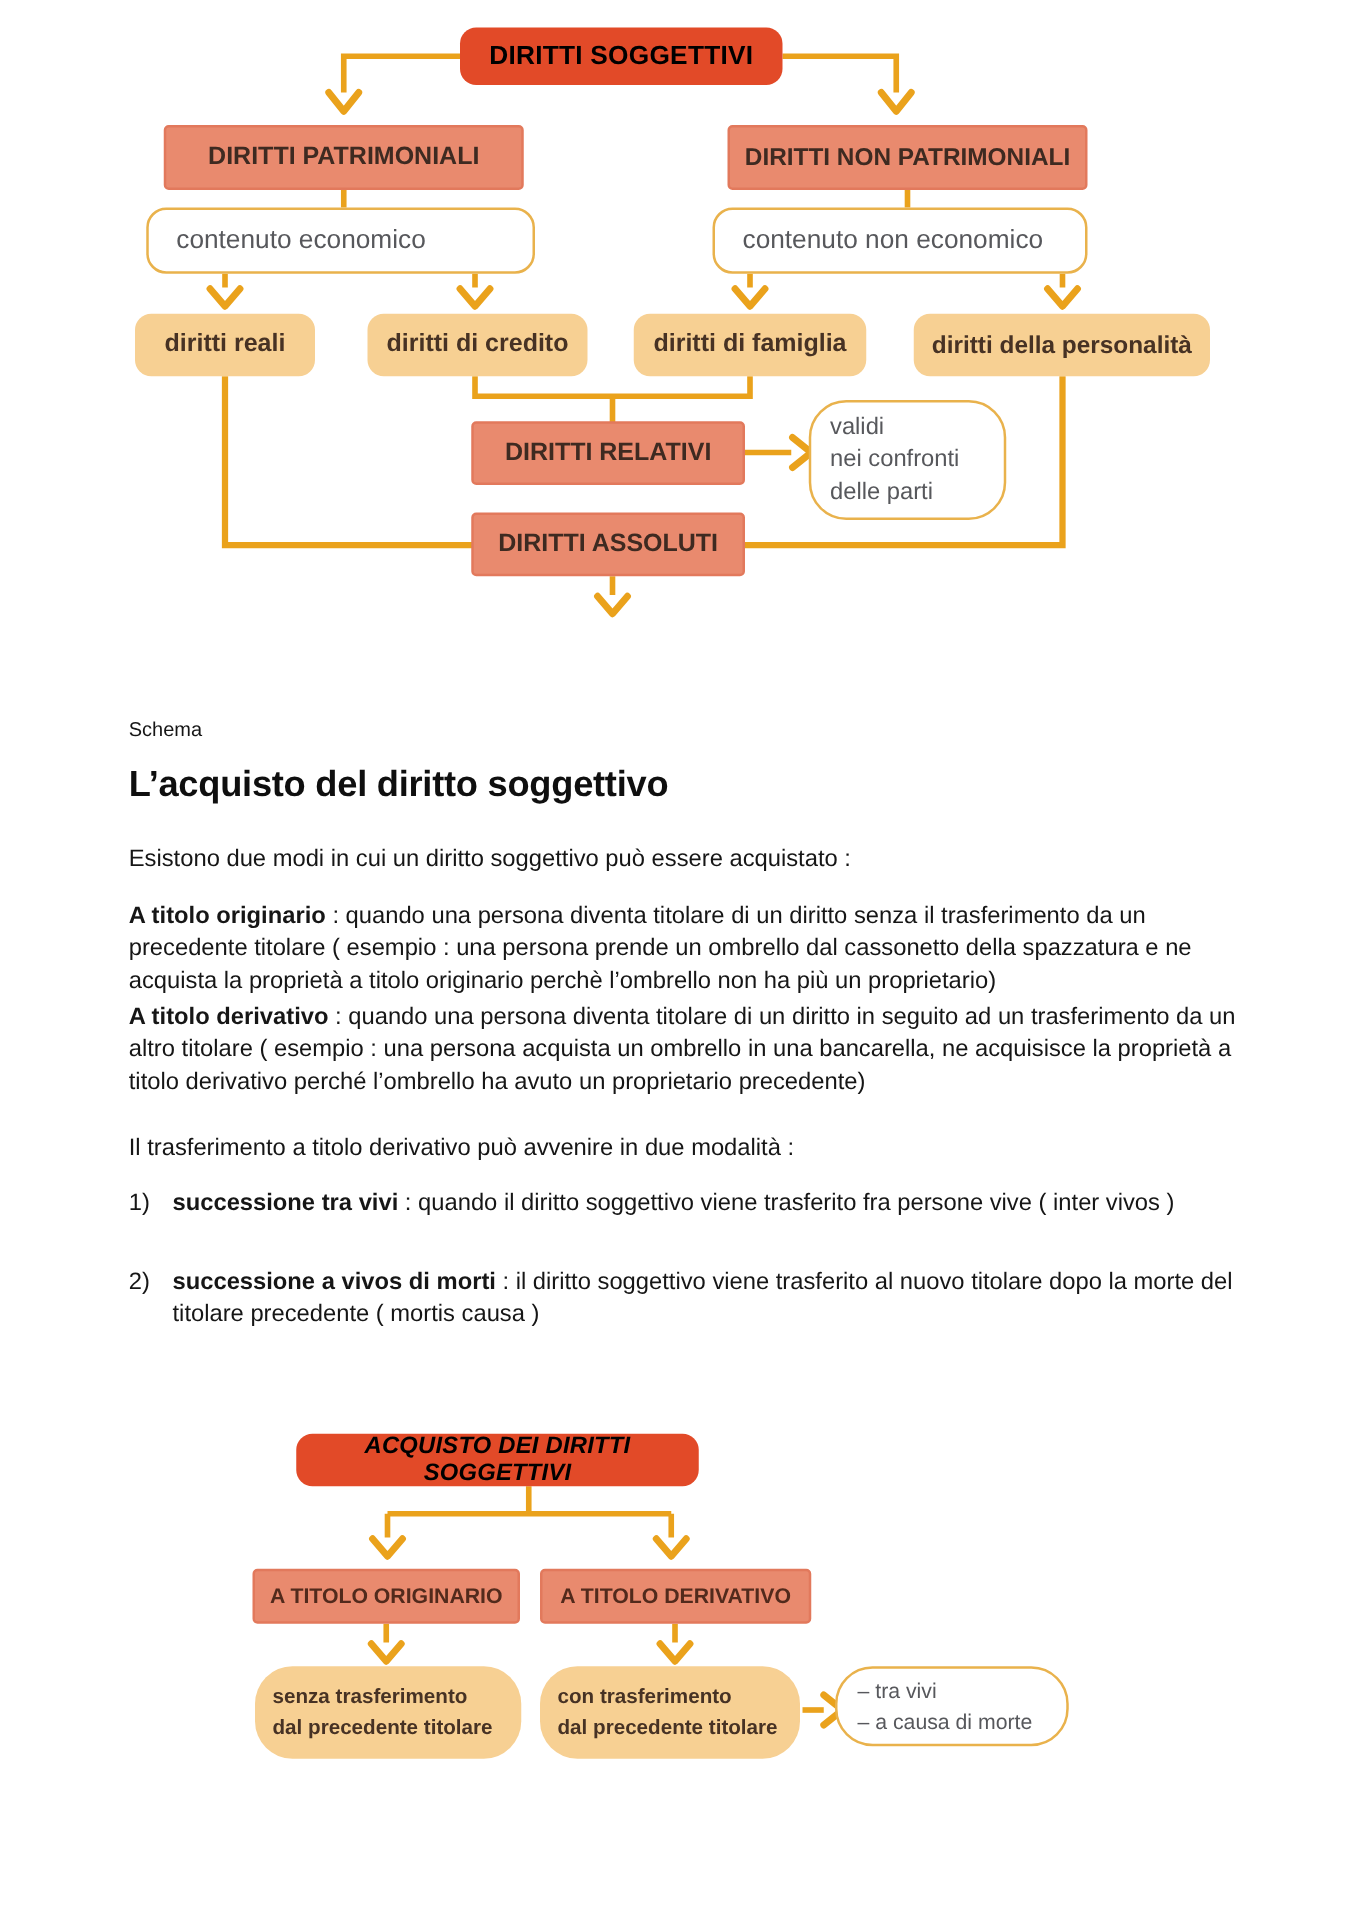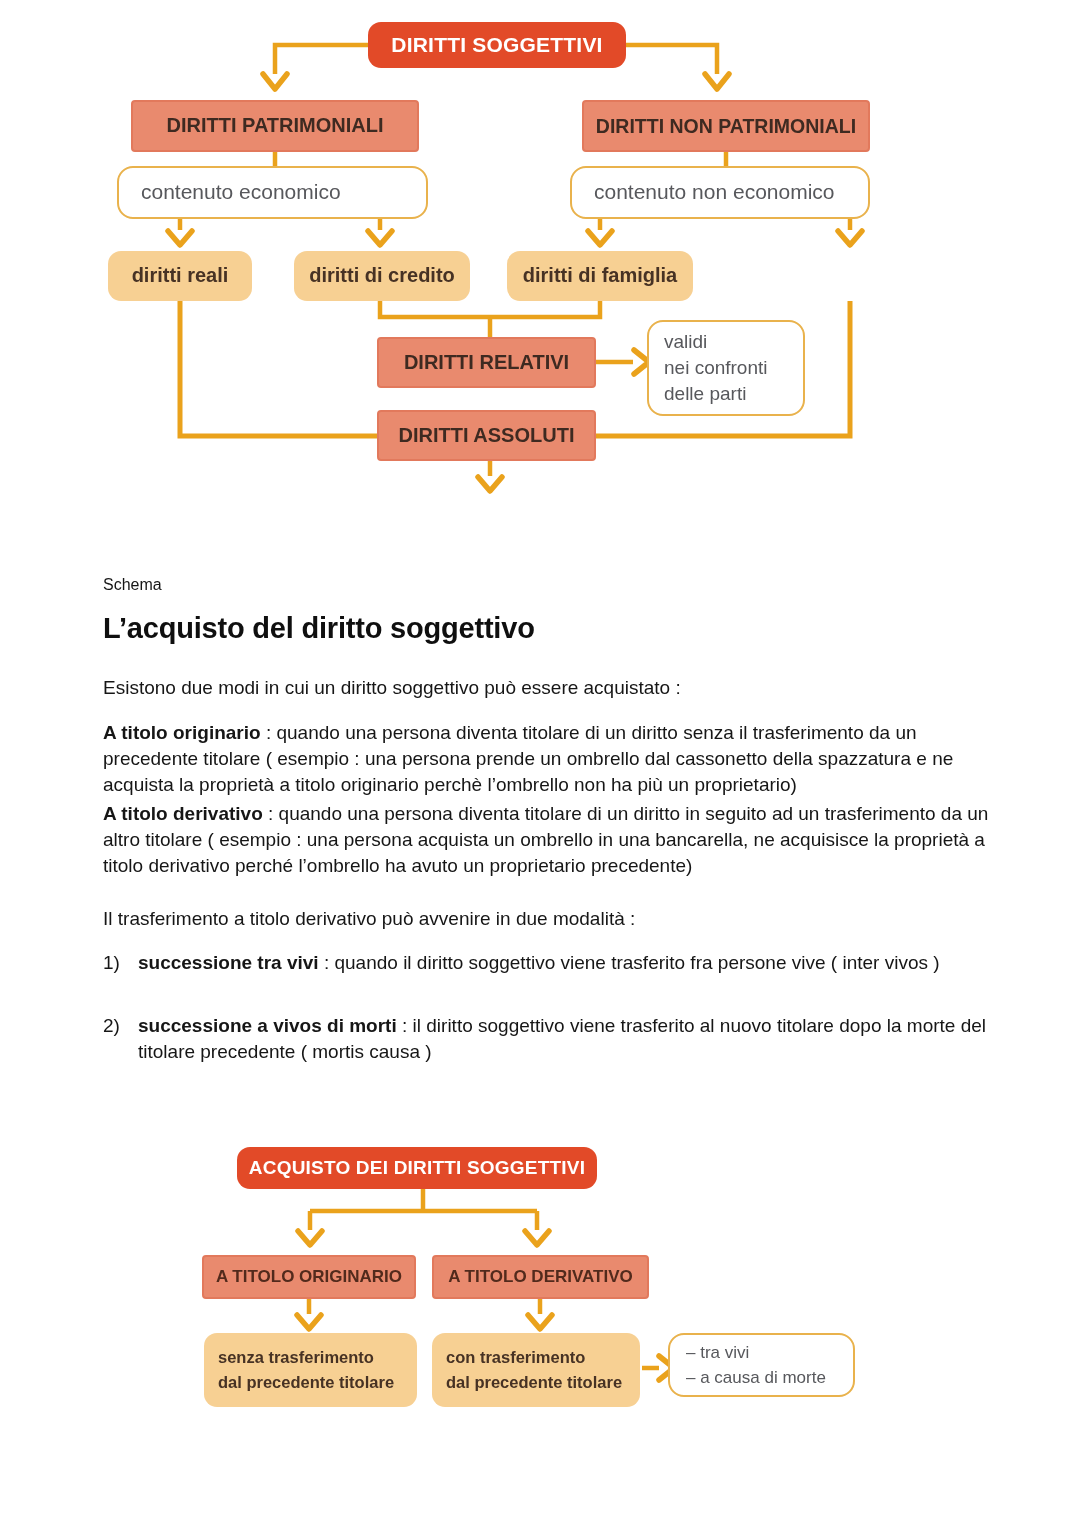--- a/index.html
+++ b/index.html
@@ -18,27 +18,27 @@
   html,body{margin:0;padding:0;background:#ffffff;}
   .page{
     position:relative;width:1080px;height:1527px;background:#ffffff;
     font-family:"Liberation Sans", sans-serif;color:var(--ink);overflow:hidden;
   }
   .abs{position:absolute;box-sizing:border-box;}
   .node{
     display:flex;align-items:center;justify-content:center;text-align:center;
     z-index:2;line-height:1.18;
   }
-  .node.red{background:var(--red);color:#ffffff;font-weight:bold;border-radius:13px;letter-spacing:.2px;}
+  .node.red{background:var(--red);color:#000000;font-weight:bold;border-radius:13px;letter-spacing:.2px;}
   .node.salmon{background:var(--salmon);color:var(--salmon-text);font-weight:bold;border-radius:4px;border:2px solid var(--salmon-border);}
   .node.salmon.dark{color:var(--salmon-text-dark);}
   .node.peach{background:var(--peach);color:var(--peach-text);font-weight:bold;border-radius:13px;}
   .node.outline{background:#ffffff;border:2.5px solid var(--outline);color:var(--muted);border-radius:16px;font-weight:normal;}
   .node.leftpad{justify-content:flex-start;text-align:left;}
-  .node.col{flex-direction:column;align-items:flex-start;justify-content:center;text-align:left;}
+  .node.col{flex-direction:column;align-items:flex-start;justify-content:center;text-align:left;border-radius:30px;}
   svg.connectors{position:absolute;left:0;top:0;z-index:1;}
   svg.connectors path,svg.connectors polyline{stroke:var(--gold);fill:none;stroke-width:4.5;}
   svg.connectors polyline{stroke-width:5.5;stroke-linecap:round;stroke-linejoin:round;}
   svg.connectors path.thick{stroke-width:5;}
   .caption{font-size:16px;color:var(--ink);}
   h1.doc-title{margin:0;font-size:29px;font-weight:bold;letter-spacing:-.2px;color:#0f0f0f;}
   .body-text{font-size:19px;line-height:26px;color:var(--ink);}
   .body-text b{font-weight:bold;}
   .li-row{display:flex;}
   .li-num{width:35px;flex:none;}
@@ -96,20 +96,21 @@
   <div class="abs node outline leftpad" style="left:117px;top:166px;width:311px;height:53px;font-size:21px;padding-left:22px;">contenuto economico</div>
 
   <div class="abs node outline leftpad" style="left:570px;top:166px;width:300px;height:53px;font-size:21px;padding-left:22px;">contenuto non economico</div>
 
   <div class="abs node peach" style="left:108px;top:251px;width:144px;height:50px;font-size:20px;">diritti reali</div>
 
   <div class="abs node peach" style="left:294px;top:251px;width:176px;height:50px;font-size:20px;">diritti di credito</div>
 
   <div class="abs node peach" style="left:507px;top:251px;width:186px;height:50px;font-size:20px;text-align:center;">diritti di famiglia</div>
 
+  <div class="abs node peach" style="left:731px;top:251px;width:237px;height:50px;font-size:19.5px;">diritti della personalità</div>
 
   <div class="abs node salmon" style="left:377px;top:337px;width:219px;height:51px;font-size:20px;">DIRITTI RELATIVI</div>
 
   <div class="abs node outline col" style="left:647px;top:320px;width:158px;height:96px;font-size:19px;padding-left:15px;line-height:1.38;">
     <span>validi</span>
     <span>nei confronti</span>
     <span>delle parti</span>
   </div>
 
   <div class="abs node salmon" style="left:377px;top:410px;width:219px;height:51px;font-size:20px;">DIRITTI ASSOLUTI</div>
@@ -134,21 +135,21 @@
   <div class="abs body-text li-row" style="left:103px;top:950px;width:893px;">
     <span class="li-num">1)</span>
     <span class="li-body"><b>successione tra vivi</b><span> : quando il diritto soggettivo viene trasferito fra persone vive ( inter vivos )</span></span>
   </div>
 
   <div class="abs body-text li-row" style="left:103px;top:1013px;width:893px;">
     <span class="li-num">2)</span>
     <span class="li-body"><b>successione a vivos di morti</b><span> : il diritto soggettivo viene trasferito al nuovo titolare dopo la morte del titolare precedente ( mortis causa )</span></span>
   </div>
 
-  <div class="abs node red" style="left:237px;top:1147px;width:360px;height:42px;font-size:19px;">ACQUISTO DEI DIRITTI SOGGETTIVI</div>
+  <div class="abs node red" style="left:237px;top:1147px;width:322px;height:42px;font-size:19px;font-style:italic;">ACQUISTO DEI DIRITTI SOGGETTIVI</div>
 
   <div class="abs node salmon dark" style="left:202px;top:1255px;width:214px;height:44px;font-size:17px;">A TITOLO ORIGINARIO</div>
 
   <div class="abs node salmon dark" style="left:432px;top:1255px;width:217px;height:44px;font-size:17px;">A TITOLO DERIVATIVO</div>
 
   <div class="abs node peach col" style="left:204px;top:1333px;width:213px;height:74px;font-size:16.5px;padding-left:14px;line-height:1.5;">
     <span>senza trasferimento</span>
     <span>dal precedente titolare</span>
   </div>
 

